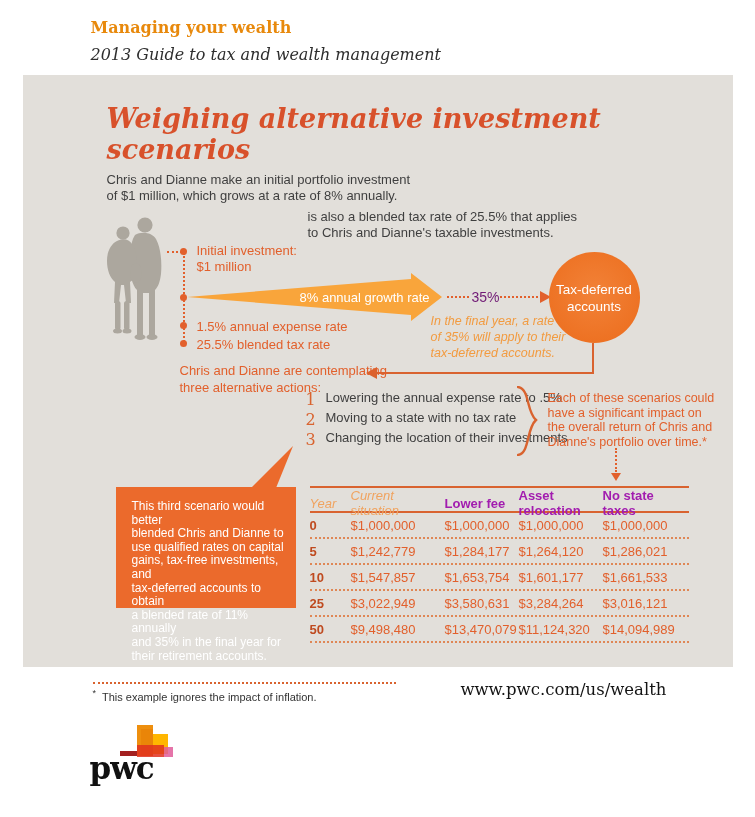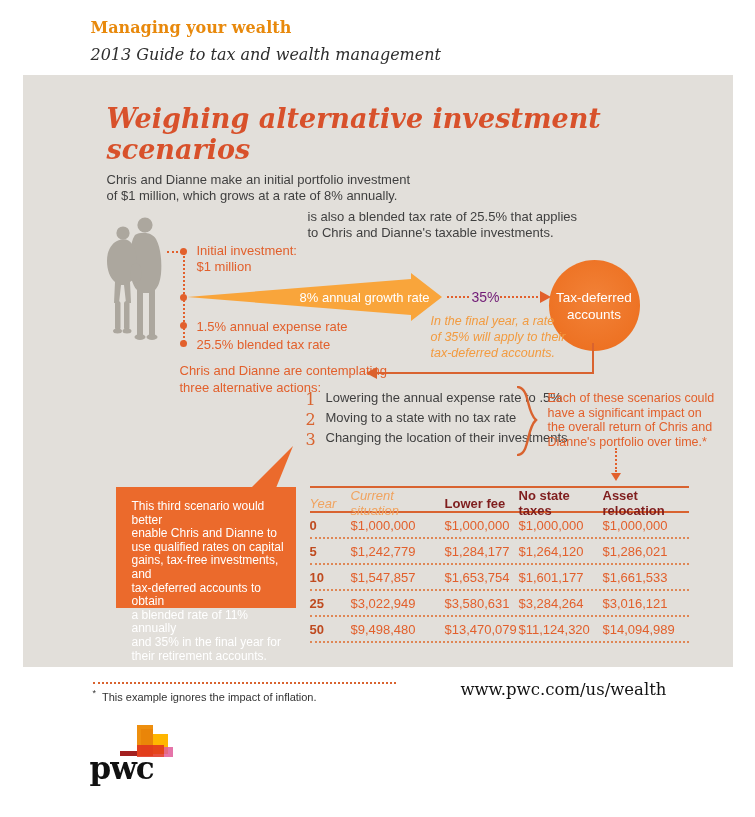--- a/index.html
+++ b/index.html
@@ -28,21 +28,21 @@
   .dot { width:7px; height:7px; border-radius:50%; background:#E2602C; }
   .dotted-h { border-top:2px dotted #E2602C; }
   .dotted-v { border-left:2px dotted #E2602C; }
   .solid-h { border-top:2px solid #D9632F; }
   .solid-v { border-left:2px solid #D9632F; }
 
   .orange-label { font-size:13px; line-height:16px; color:#E2602C; }
   .arrow-text { left:277px; top:290px; font-size:13px; color:#ffffff; }
   .pct-label { left:449px; top:289px; font-size:14px; color:#701a75; }
   .circle {
-    left:526px; top:260px; width:91px; height:91px; border-radius:50%;
+    left:526px; top:252px; width:91px; height:91px; border-radius:50%;
     background:radial-gradient(circle at 50% 45%, #F28238 0%, #ED7122 75%);
     display:flex; align-items:center; justify-content:center; text-align:center;
     color:#ffffff; font-size:13.5px; line-height:17px;
   }
   .final-note { left:408px; top:313px; font-style:italic; font-size:12.5px; line-height:16px; color:#F29B40; }
 
   .tri-left  { width:0; height:0; border-top:6px solid transparent; border-bottom:6px solid transparent; border-right:11px solid #D9632F; }
   .tri-right { width:0; height:0; border-top:6px solid transparent; border-bottom:6px solid transparent; border-left:11px solid #E2602C; }
   .tri-down  { width:0; height:0; border-left:5px solid transparent; border-right:5px solid transparent; border-top:8px solid #E2602C; }
 
@@ -55,21 +55,21 @@
     left:93px; top:487px; width:180px; height:121px; background:#EB6A2C;
     color:#ffffff; font-size:12px; line-height:13.6px; padding:13px 10px 0 16px;
   }
 
   
   .dtable { left:287px; top:486px; width:379px; }
   .trow { display:grid; grid-template-columns:41px 94px 74px 84px 86px; align-items:center; }
   .trow.head { height:27px; border-top:2px solid #D9632F; border-bottom:2px solid #D9632F; }
   .trow.data { height:26px; border-bottom:2px dotted #DF8755; }
   .th-i { font-style:italic; font-size:13px; color:#F0A35F; }
-  .th-b { font-weight:bold; font-size:13px; color:#7f1d1d; }
+  .th-b { font-weight:bold; font-size:13px; color:#a21caf; }
   .td-y { font-weight:bold; font-size:13px; color:#BF4A1F; }
   .td-v { font-size:13px; color:#E2602C; }
 
   
   .footnote-line { left:70px; top:682px; width:303px; border-top:2px dotted #D9632F; }
   .footnote { left:70px; top:688px; font-size:11px; color:#333333; }
   .footnote sup { font-size:9px; }
   .url { right:66px; top:680px; font-family:"DejaVu Serif",serif; font-size:16.5px; color:#141414; }
   .pwc-word { left:67px; top:750px; font-family:"DejaVu Serif",serif; font-weight:bold; font-size:31px; letter-spacing:-1px; color:#111111; }
   .logo-mark { left:95px; top:724px; width:58px; height:34px; }
@@ -184,36 +184,36 @@
   </div>
 
   <div class="abs dotted-v" style="left:592px; top:448px; height:24px;"></div>
   <div class="abs tri-down" style="left:588px; top:473px;"></div>
 
   <svg class="abs" style="left:224px; top:443px;" width="50" height="45" viewBox="0 0 50 45">
     <polygon points="4,45 46,3 29,45" fill="#EB6A2C"></polygon>
   </svg>
   <div class="abs callout">
     <span class="ln">This third scenario would better</span>
-    <span class="ln">enable Chris and Dianne to</span>
+    <span class="ln">blended Chris and Dianne to</span>
     <span class="ln">use qualified rates on capital</span>
     <span class="ln">gains, tax-free investments, and</span>
     <span class="ln">tax-deferred accounts to obtain</span>
     <span class="ln">a blended rate of 11% annually</span>
     <span class="ln">and 35% in the final year for</span>
     <span class="ln">their retirement accounts.</span>
   </div>
 
   <div class="abs dtable">
     <div class="trow head">
       <span class="th-i">Year</span>
       <span class="th-i">Current situation</span>
       <span class="th-b">Lower fee</span>
+      <span class="th-b">Asset relocation</span>
       <span class="th-b">No state taxes</span>
-      <span class="th-b">Asset relocation</span>
     </div>
     <div class="trow data">
       <span class="td-y">0</span>
       <span class="td-v">$1,000,000</span>
       <span class="td-v">$1,000,000</span>
       <span class="td-v">$1,000,000</span>
       <span class="td-v">$1,000,000</span>
     </div>
     <div class="trow data">
       <span class="td-y">5</span>

